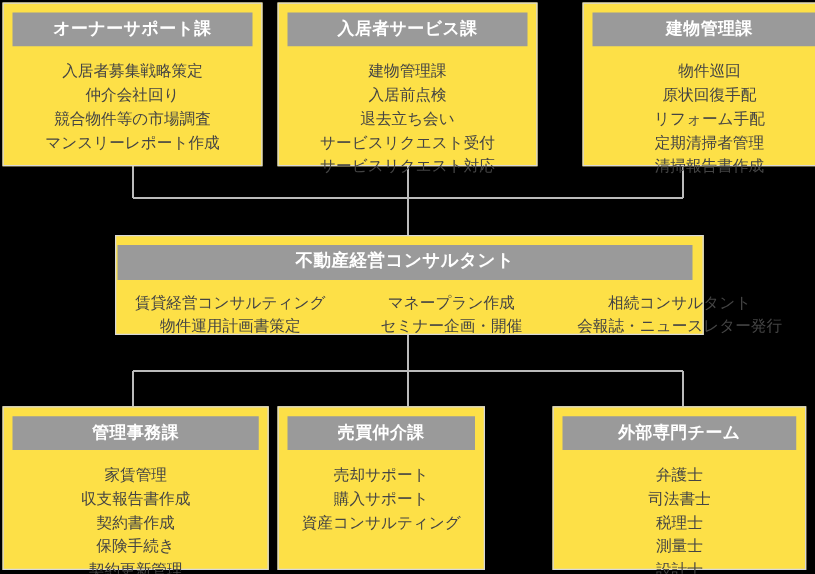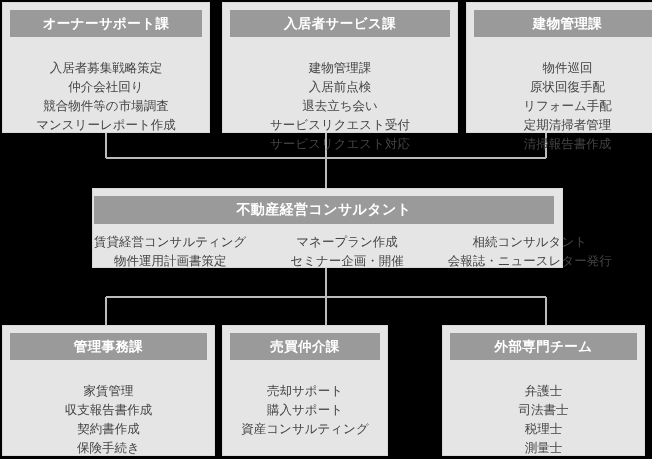--- a/index.html
+++ b/index.html
@@ -10,21 +10,21 @@
     overflow:hidden;
   }
   #stage{position:relative;width:652px;height:459px;}
 
   
   .lines{position:absolute;left:0;top:0;width:652px;height:459px;}
 
   
   .card{
     position:absolute;
-    background:#e5e5e5;
+    background:#fde047;
     border:1px solid #d8d8d8;
     box-sizing:border-box;
     padding:7px 7px 8px 7px;
     z-index:3;
   }
   .card-head{
     background:#9a9a9a;
     color:#fff;
     font-weight:bold;
     text-align:center;
@@ -39,37 +39,37 @@
   .center-card .card-head{
     font-size:14px;
     padding:4px 0 5px 0;
     letter-spacing:.4px;
   }
   .card-body{
     color:#444;
     font-size:12.5px;
     text-align:center;
     line-height:1.52;
-    padding-top:21px;
+    padding-top:10px;
   }
   .card-body div{white-space:nowrap;}
 
   
   .center-card{padding:7px 8px 8px 1px;}
   .center-body{
     display:flex;
     justify-content:space-between;
     padding-top:8px;
     color:#444;
     font-size:12.5px;
     line-height:1.55;
   }
   .center-col{text-align:center;flex:0 0 auto;margin-left:44px;}
   .center-col div{white-space:nowrap;}
-  .col-1{margin-left:0;}
+  .col-1{margin-left:14px;}
   .col-3{margin-right:4px;}
 </style>
 </head>
 <body>
 
 <div id="stage">
 
   <svg class="lines" width="652" height="459" viewBox="0 0 652 459" xmlns="http://www.w3.org/2000/svg">
     <g stroke="#bbbbbb" stroke-width="1.6" fill="none" shape-rendering="crispEdges">
 
@@ -94,21 +94,21 @@
   <div class="card top-card" style="left:2px;top:2px;width:208px;height:131px;">
     <div class="card-head">オーナーサポート課</div>
     <div class="card-body">
       <div>入居者募集戦略策定</div>
       <div>仲介会社回り</div>
       <div>競合物件等の市場調査</div>
       <div>マンスリーレポート作成</div>
     </div>
   </div>
 
-  <div class="card top-card" style="left:222px;top:2px;width:236px;height:131px;">
+  <div class="card top-card" style="left:222px;top:2px;width:208px;height:131px;">
     <div class="card-head">入居者サービス課</div>
     <div class="card-body">
       <div>建物管理課</div>
       <div>入居前点検</div>
       <div>退去立ち会い</div>
       <div>サービスリクエスト受付</div>
       <div>サービスリクエスト対応</div>
     </div>
   </div>
 

